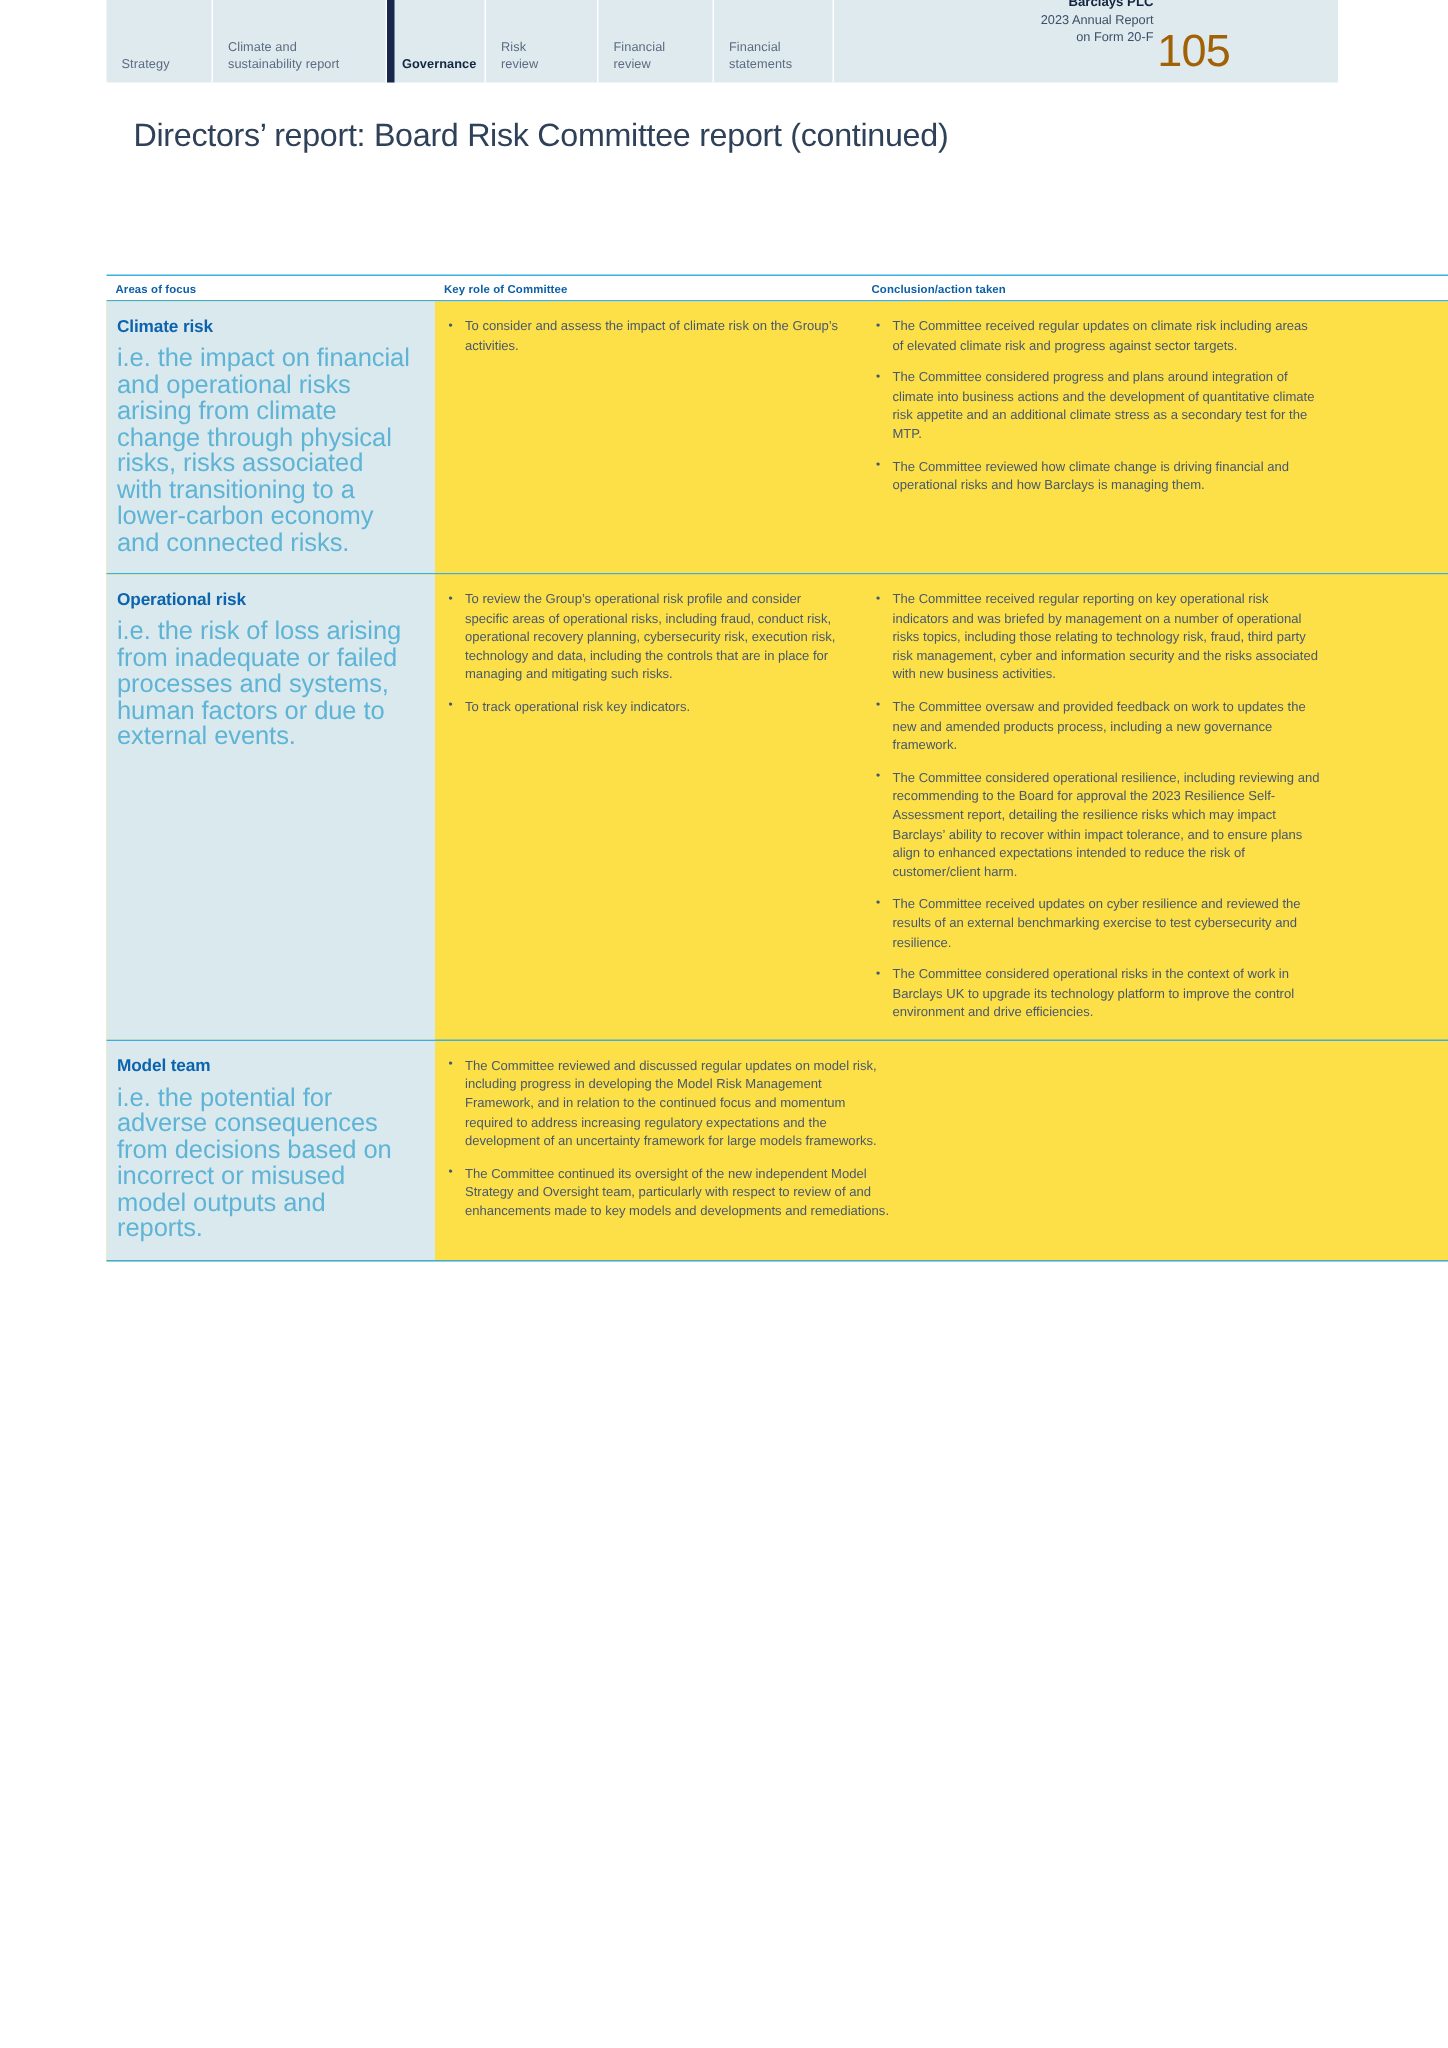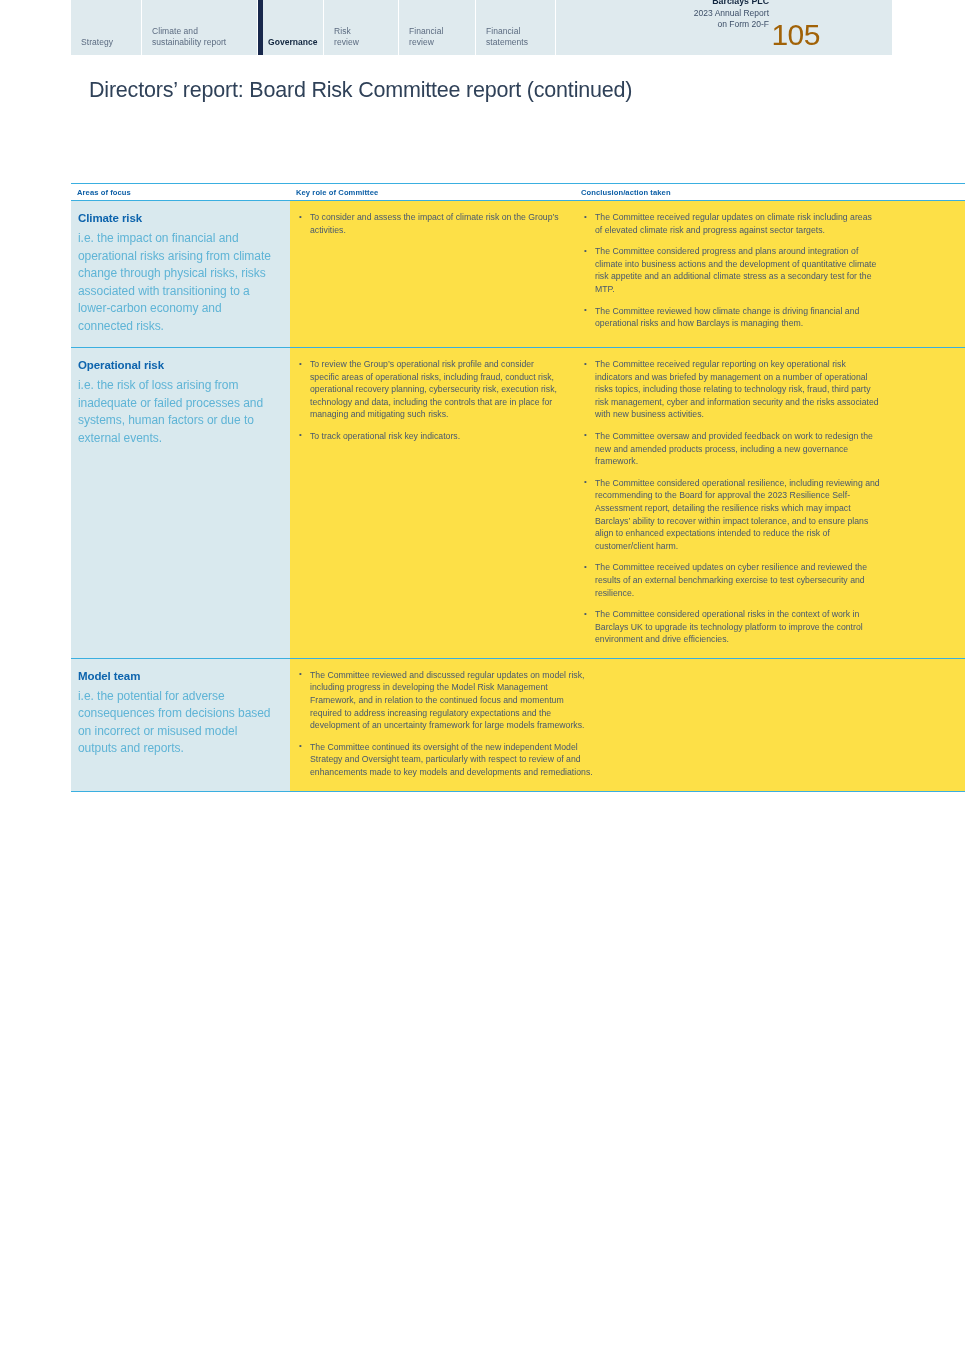--- a/index.html
+++ b/index.html
@@ -143,21 +143,21 @@
 
   .risk-name {
     font-size: 11.5px;
     font-weight: bold;
     color: #0d64ad;
     line-height: 15px;
     margin: 0 0 4px 0;
     letter-spacing: -0.1px;
   }
   .risk-desc {
-    font-size: 12px;
+    font-size: 17px;
     line-height: 17.5px;
     color: #5fb4d6;
     margin: 0;
     letter-spacing: -0.05px;
   }
 
   ul.bullets {
     list-style: none;
     margin: 0;
     padding: 0;
@@ -269,21 +269,21 @@
     </div>
     <div class="cell col-2">
       <ul class="bullets">
         <li>To review the Group’s operational risk profile and consider specific areas of operational risks, including fraud, conduct risk, operational recovery planning, cybersecurity risk, execution risk, technology and data, including the controls that are in place for managing and mitigating such risks.</li>
         <li>To track operational risk key indicators.</li>
       </ul>
     </div>
     <div class="cell col-3">
       <ul class="bullets">
         <li>The Committee received regular reporting on key operational risk indicators and was briefed by management on a number of operational risks topics, including those relating to technology risk, fraud, third party risk management, cyber and information security and the risks associated with new business activities.</li>
-        <li>The Committee oversaw and provided feedback on work to redesign the new and amended products process, including a new governance framework.</li>
+        <li>The Committee oversaw and provided feedback on work to updates the new and amended products process, including a new governance framework.</li>
         <li>The Committee considered operational resilience, including reviewing and recommending to the Board for approval the 2023 Resilience Self-Assessment report, detailing the resilience risks which may impact Barclays’ ability to recover within impact tolerance, and to ensure plans align to enhanced expectations intended to reduce the risk of customer/client harm.</li>
         <li>The Committee received updates on cyber resilience and reviewed the results of an external benchmarking exercise to test cybersecurity and resilience.</li>
         <li>The Committee considered operational risks in the context of work in Barclays UK to upgrade its technology platform to improve the control environment and drive efficiencies.</li>
       </ul>
     </div>
   </div>
 
   <div class="trow">
     <div class="cell col-1">
       <p class="risk-name">Model team</p>

